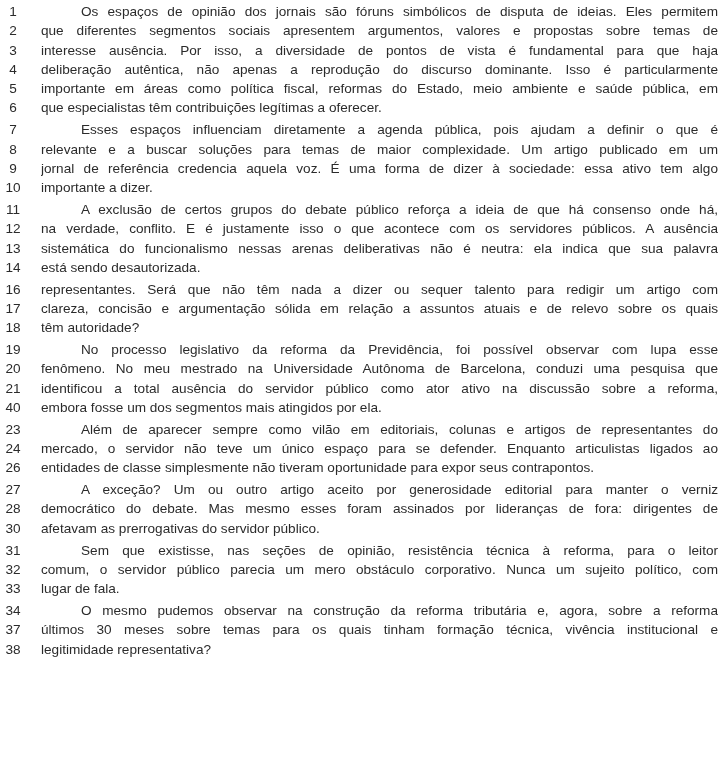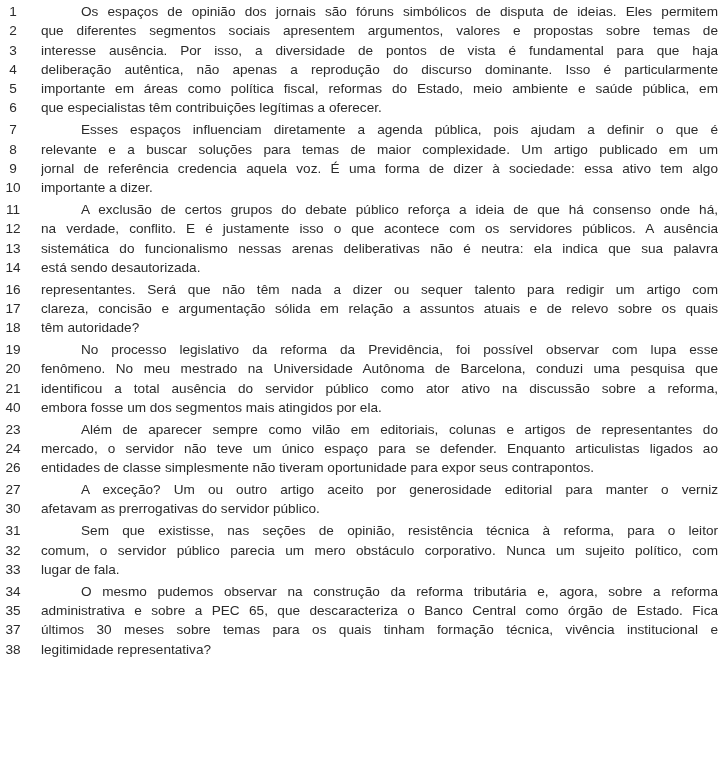--- a/index.html
+++ b/index.html
@@ -161,20 +161,24 @@
         <div class="line plast">
           <span class="lnum">26</span>
           <span class="ltext">entidades de classe simplesmente não tiveram oportunidade para expor seus contrapontos.</span>
         </div>
       </div>
       <div class="paragraph">
         <div class="line pfirst">
           <span class="lnum">27</span>
           <span class="ltext">A exceção? Um ou outro artigo aceito por generosidade editorial para manter o verniz</span>
         </div>
+        <div class="line">
+          <span class="lnum">28</span>
+          <span class="ltext">democrático do debate. Mas mesmo esses foram assinados por lideranças de fora: dirigentes de</span>
+        </div>
         <div class="line plast">
           <span class="lnum">30</span>
           <span class="ltext">afetavam as prerrogativas do servidor público.</span>
         </div>
       </div>
       <div class="paragraph">
         <div class="line pfirst">
           <span class="lnum">31</span>
           <span class="ltext">Sem que existisse, nas seções de opinião, resistência técnica à reforma, para o leitor</span>
         </div>
@@ -184,24 +188,20 @@
         </div>
         <div class="line plast">
           <span class="lnum">33</span>
           <span class="ltext">lugar de fala.</span>
         </div>
       </div>
       <div class="paragraph">
         <div class="line pfirst">
           <span class="lnum">34</span>
           <span class="ltext">O mesmo pudemos observar na construção da reforma tributária e, agora, sobre a reforma</span>
-        </div>
-        <div class="line">
-          <span class="lnum">35</span>
-          <span class="ltext">administrativa e sobre a PEC 65, que descaracteriza o Banco Central como órgão de Estado. Fica</span>
         </div>
         <div class="line">
           <span class="lnum">37</span>
           <span class="ltext">últimos 30 meses sobre temas para os quais tinham formação técnica, vivência institucional e</span>
         </div>
         <div class="line plast">
           <span class="lnum">38</span>
           <span class="ltext">legitimidade representativa?</span>
         </div>
       </div>

